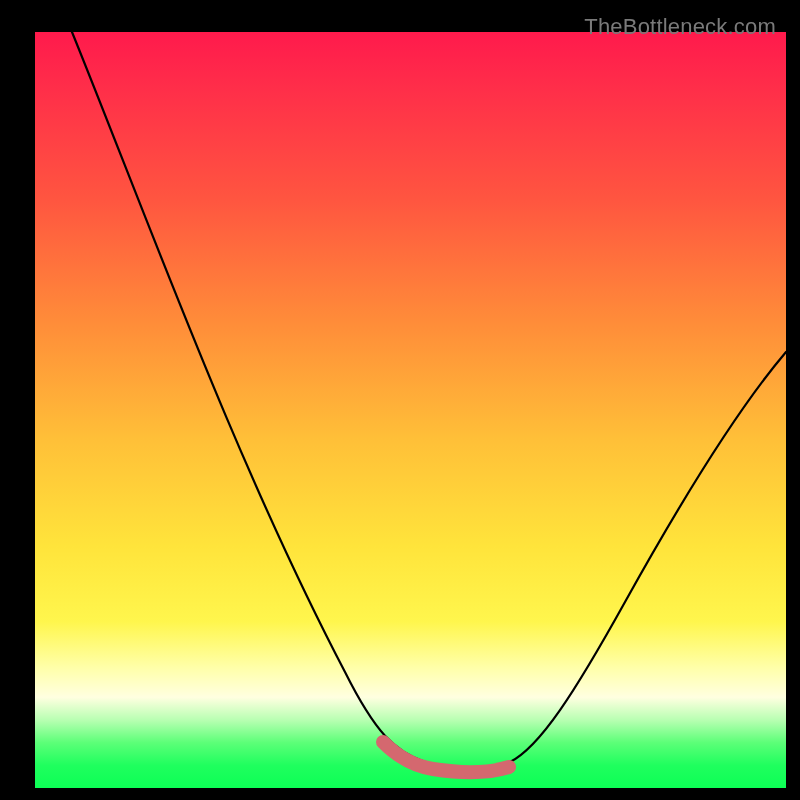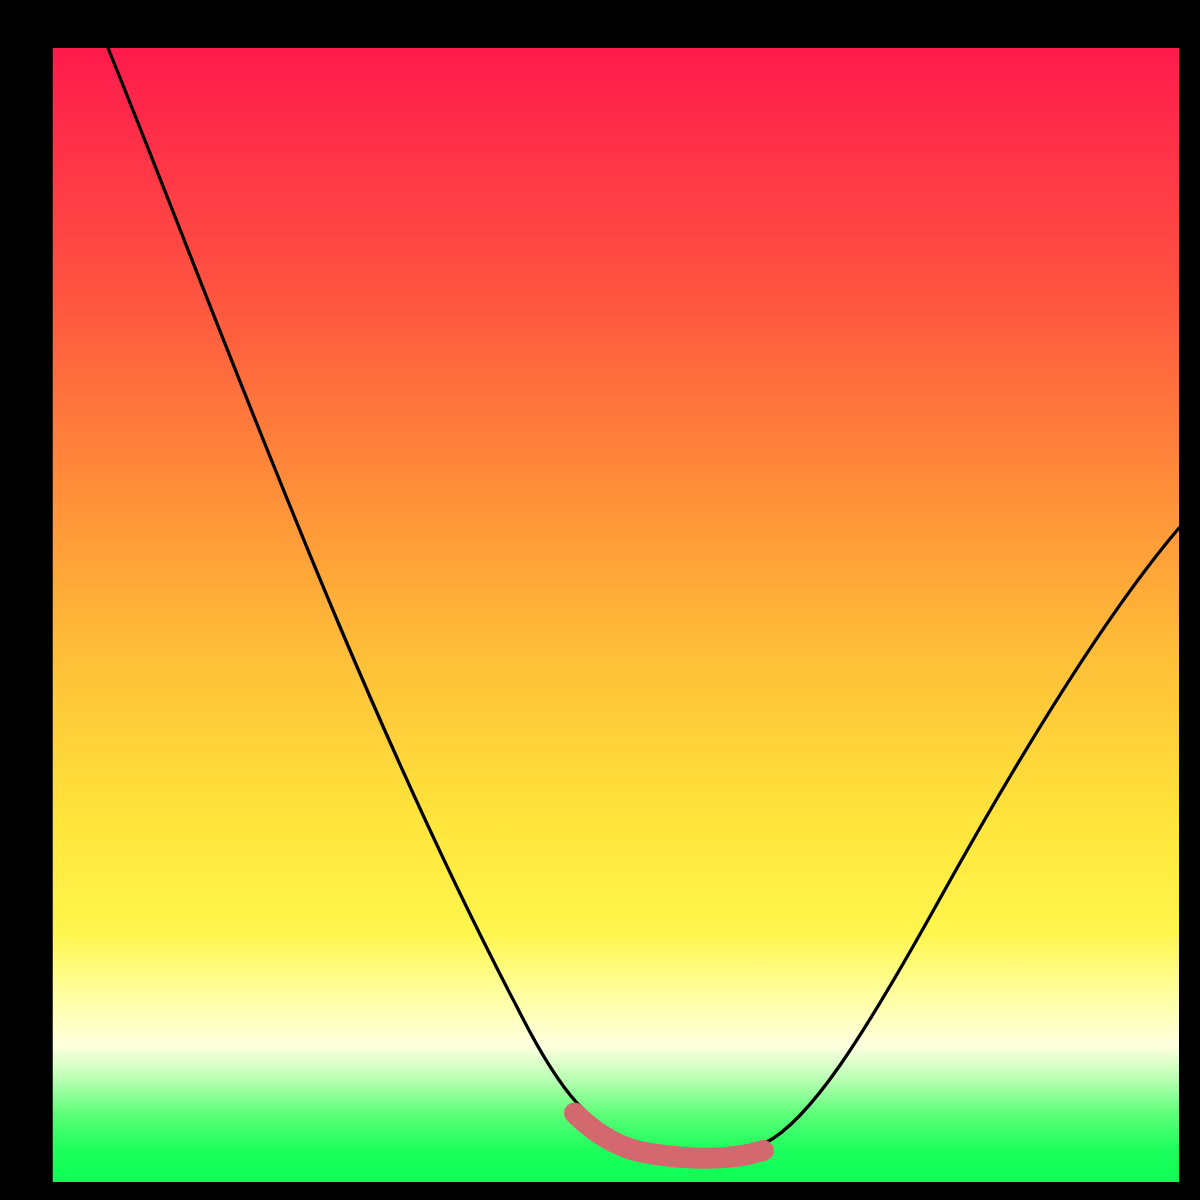--- a/index.html
+++ b/index.html
@@ -84,13 +84,14 @@
             C 640 480, 700 380, 751 320
             "></path>
 
       <path fill="none" stroke="#d4686f" stroke-width="14" stroke-linecap="round" d="
             M 348 710
             C 362 724, 378 734, 398 737
             C 430 742, 455 741, 474 735
             "></path>
     </svg>
   </div>
+  <div class="watermark">TheBottleneck.com</div>
 </div>
 
 </body></html>

